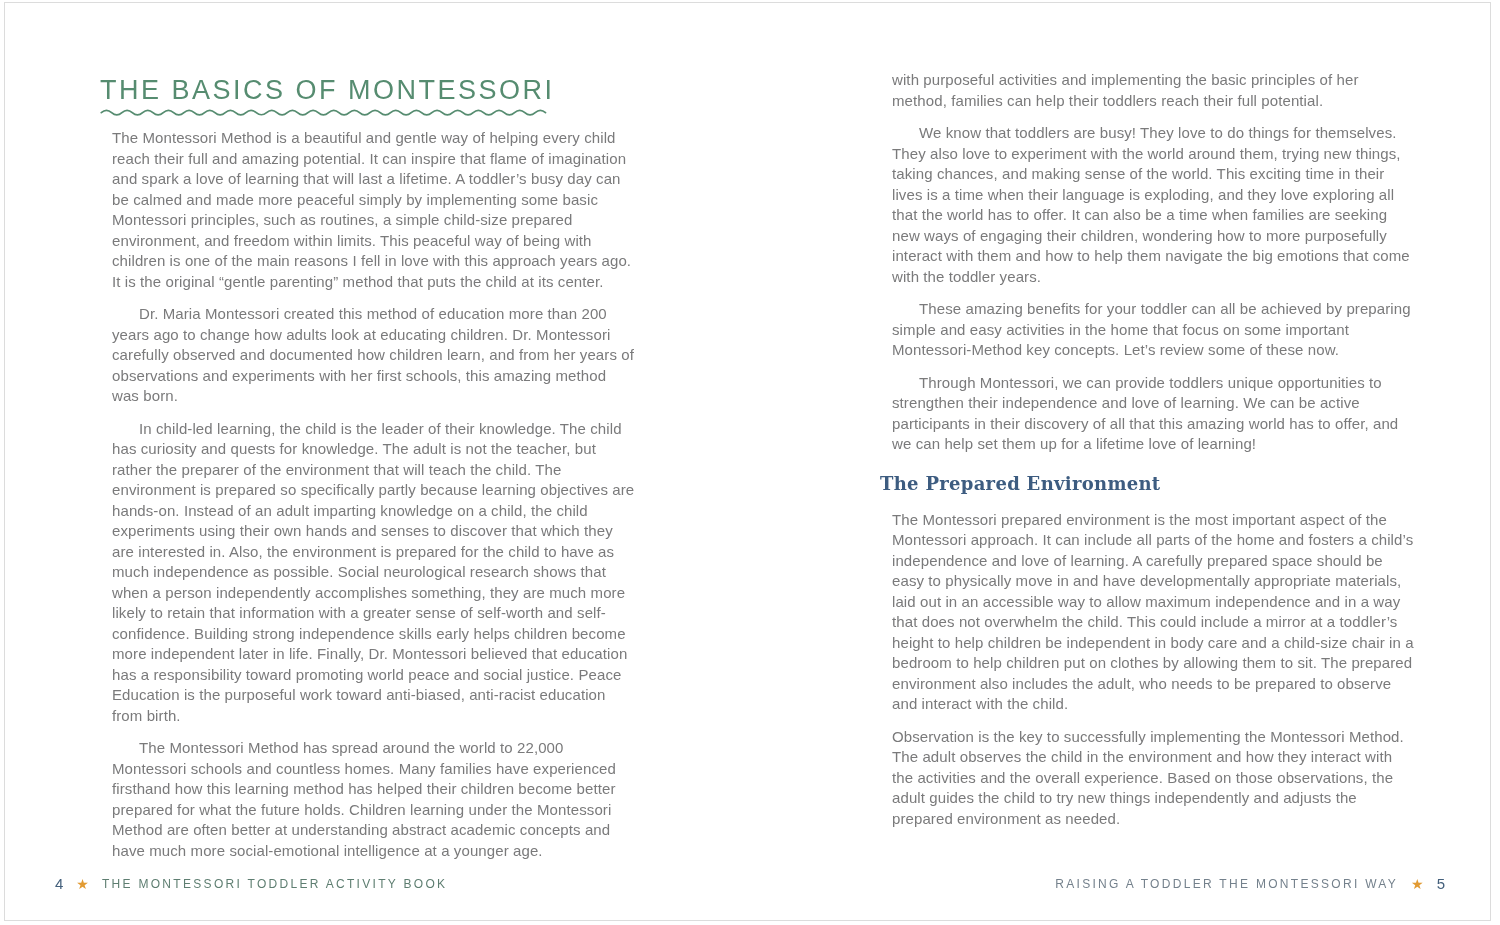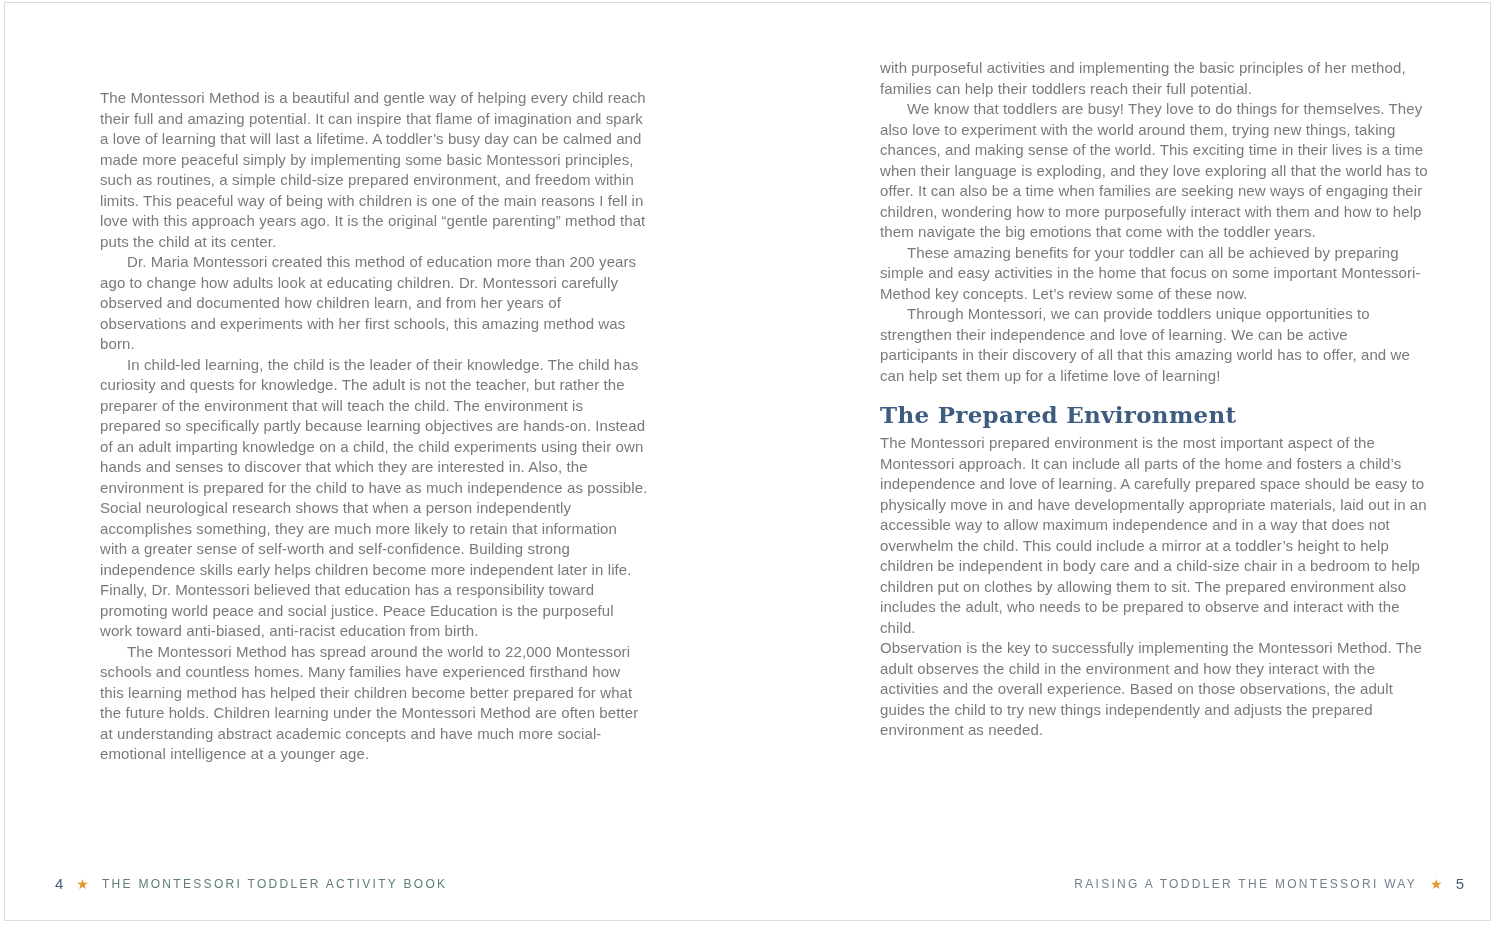--- a/index.html
+++ b/index.html
@@ -36,42 +36,42 @@
   svg.wavy { display: block; width: 100%; height: 9px; margin-top: 3px; }
 
   .page-body {
     margin-top: 12px;
     font-size: 15px;
     line-height: 20.5px;
     color: #7a7a7b;
     letter-spacing: 0.1px;
   }
   .col-right .page-body { margin-top: 0; }
-  .page-body p { margin: 0; }
+  .page-body p { margin: 12px; }
   .page-body p.indent { text-indent: 27px; }
 
   h2.section {
     font-family: "DejaVu Serif", serif;
     font-weight: 700;
-    font-size: 23px;
+    font-size: 18px;
     line-height: 28px;
     color: #3d5c80;
     letter-spacing: 0.3px;
     margin: 15px 0 4px 0;
   }
 
   .footer {
     position: absolute;
     bottom: 33px;
     display: flex;
     align-items: center;
     gap: 13px;
   }
   .footer-left  { left: 55px; }
-  .footer-right { right: 36px; }
+  .footer-right { right: 55px; }
   .page-num {
     font-size: 15px;
     color: #44607c;
   }
   .star {
     font-size: 14px;
     color: #e29b33;
     line-height: 1;
   }
   .footer-label {
@@ -81,20 +81,26 @@
   }
   .footer-left .footer-label  { color: #5e7e71; }
   .footer-right .footer-label { color: #74818c; }
 </style>
 </head>
 <body>
 
 <div class="frame"></div>
 
 <section class="page-col col-left">
+  <div class="h1wrap">
+    <h1 class="chapter">THE BASICS OF MONTESSORI</h1>
+    <svg class="wavy" viewBox="0 0 352 8" preserveAspectRatio="none" aria-hidden="true">
+      <path d="M1 5 q4 -4 8 0 t8 0 t8 0 t8 0 t8 0 t8 0 t8 0 t8 0 t8 0 t8 0 t8 0 t8 0 t8 0 t8 0 t8 0 t8 0 t8 0 t8 0 t8 0 t8 0 t8 0 t8 0 t8 0 t8 0 t8 0 t8 0 t8 0 t8 0 t8 0 t8 0 t8 0 t8 0 t8 0 t8 0 t8 0 t8 0 t8 0 t8 0 t8 0 t8 0 t8 0 t8 0 t8 0" fill="none" stroke="#568c70" stroke-width="1.3" stroke-linecap="round"></path>
+    </svg>
+  </div>
   <div class="page-body">
     <p>The Montessori Method is a beautiful and gentle way of helping every child reach their full and amazing potential. It can inspire that flame of imagination and spark a love of learning that will last a lifetime. A toddler’s busy day can be calmed and made more peaceful simply by implementing some basic Montessori principles, such as routines, a simple child-size prepared environment, and freedom within limits. This peaceful way of being with children is one of the main reasons I fell in love with this approach years ago. It is the original “gentle parenting” method that puts the child at its center.</p>
     <p class="indent">Dr. Maria Montessori created this method of education more than 200 years ago to change how adults look at educating children. Dr. Montessori carefully observed and documented how children learn, and from her years of observations and experiments with her first schools, this amazing method was born.</p>
     <p class="indent">In child-led learning, the child is the leader of their knowledge. The child has curiosity and quests for knowledge. The adult is not the teacher, but rather the preparer of the environment that will teach the child. The environment is prepared so specifically partly because learning objectives are hands-on. Instead of an adult imparting knowledge on a child, the child experiments using their own hands and senses to discover that which they are interested in. Also, the environment is prepared for the child to have as much independence as possible. Social neurological research shows that when a person independently accomplishes something, they are much more likely to retain that information with a greater sense of self-worth and self-confidence. Building strong independence skills early helps children become more independent later in life. Finally, Dr. Montessori believed that education has a responsibility toward promoting world peace and social justice. Peace Education is the purposeful work toward anti-biased, anti-racist education from birth.</p>
     <p class="indent">The Montessori Method has spread around the world to 22,000 Montessori schools and countless homes. Many families have experienced firsthand how this learning method has helped their children become better prepared for what the future holds. Children learning under the Montessori Method are often better at understanding abstract academic concepts and have much more social-emotional intelligence at a younger age.</p>
   </div>
 </section>
 
 <section class="page-col col-right">
   <div class="page-body">

